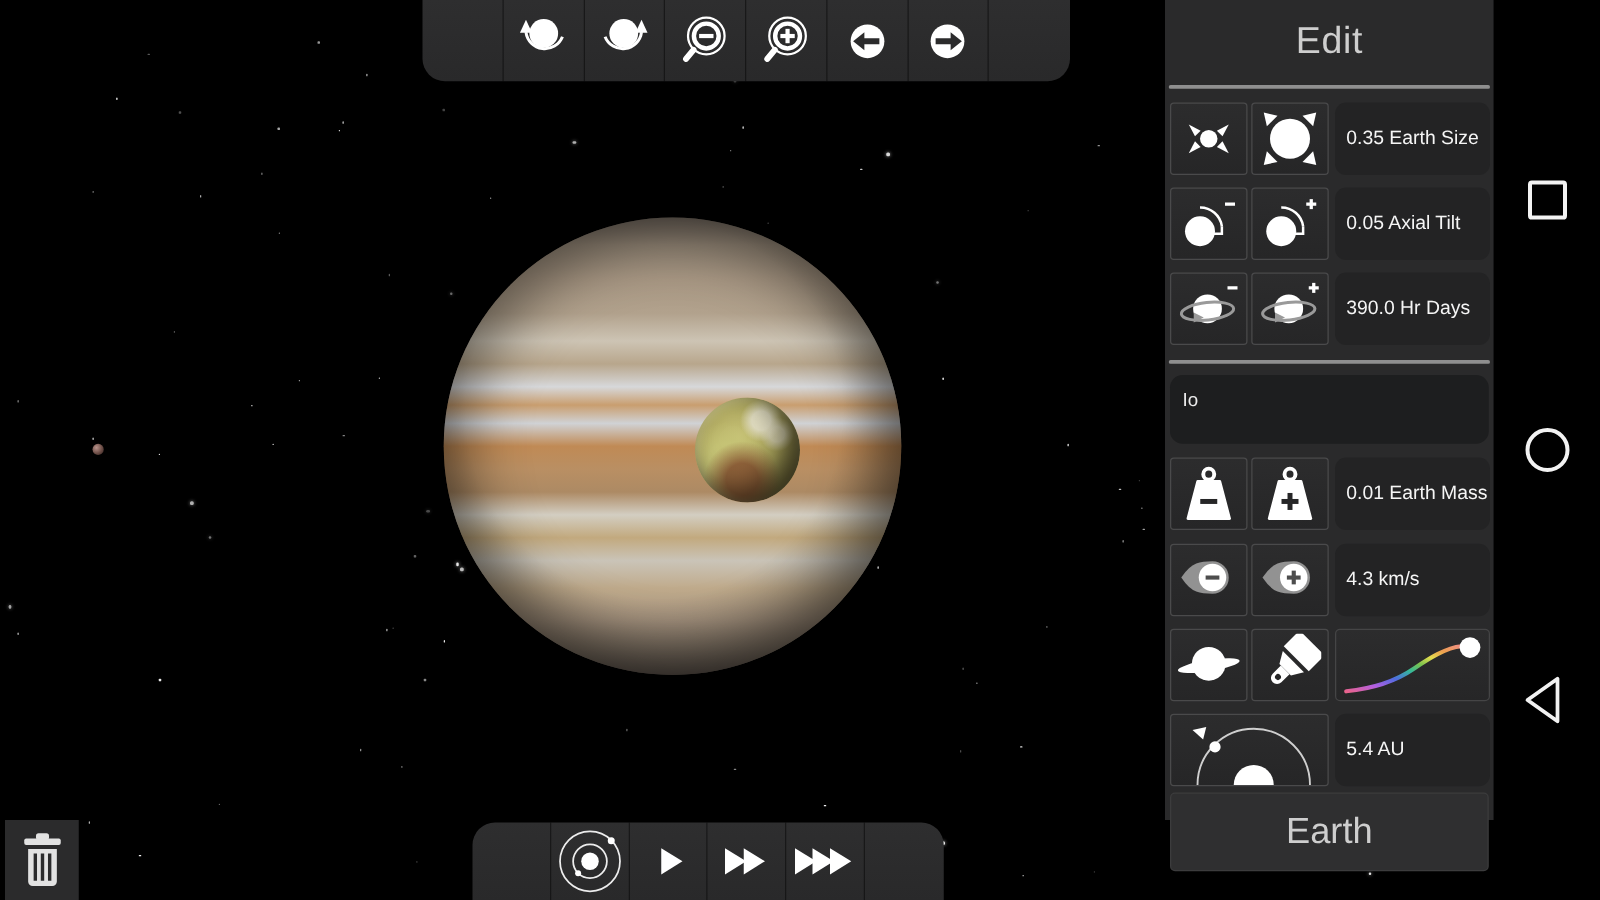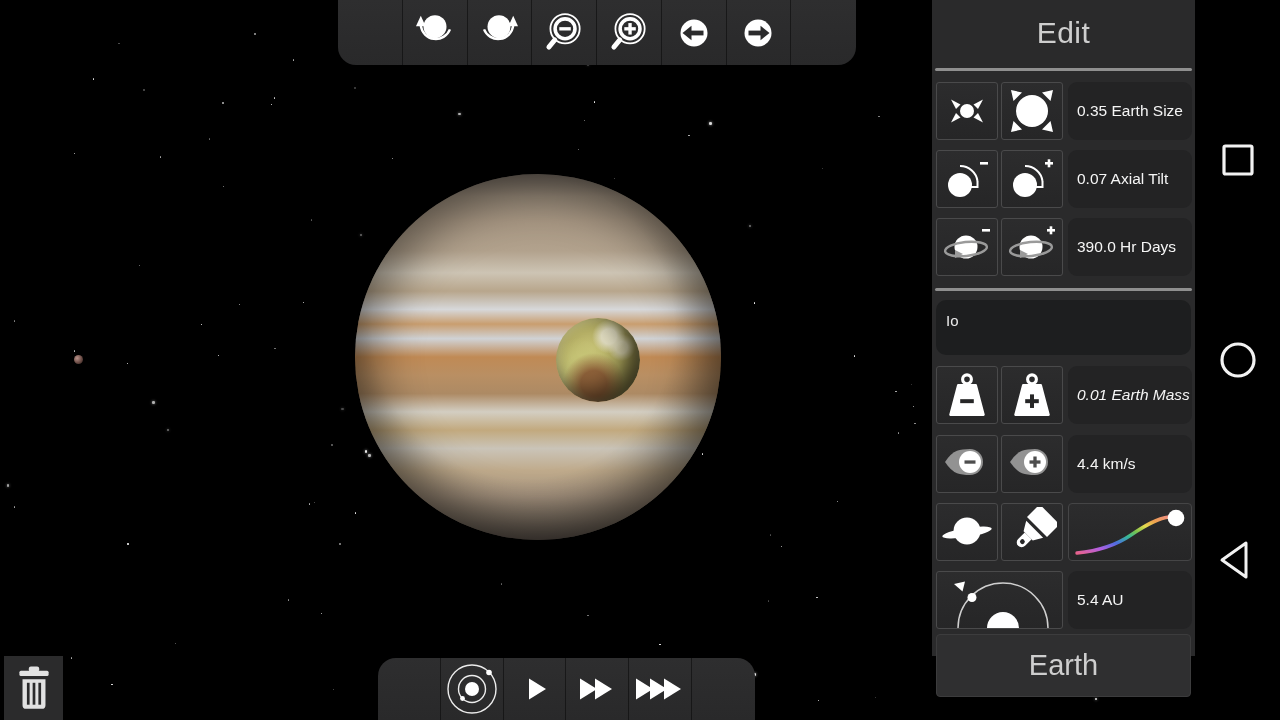--- a/index.html
+++ b/index.html
@@ -50,21 +50,21 @@
   #panel-title { position:absolute; left:0; top:0; width:100%; height:66px; display:flex; align-items:center;
     justify-content:center; color:#cecece; font-size:30px; font-weight:300; letter-spacing:0.5px; }
   .pdivider { position:absolute; left:3px; width:257px; height:3px; background:#8f8f8f; border-radius:2px; }
   #divider-1 { top:68px; } #divider-2 { top:288px; }
   .btn { position:absolute; width:62px; height:58px; background:linear-gradient(#2c2c2d,#262627);
     border:1px solid #4a4a4b; border-radius:3px; display:flex; align-items:center; justify-content:center; cursor:pointer; }
   .btn.b1 { left:4px; } .btn.b2 { left:69px; }
   .vlabel { position:absolute; left:136px; width:124px; height:58px; background:#232324; border-radius:9px;
     display:flex; align-items:center; padding-left:9px; color:#f5f5f5; font-size:15.5px; }
   .r1 { top:82px; } .r2 { top:150px; } .r3 { top:218px; }
-  .r4 { top:366px;font-style:italic; } .r5 { top:435px; } .r6 { top:503px; } .r7 { top:571px; }
+  .r4 { top:366px; } .r5 { top:435px; } .r6 { top:503px; } .r7 { top:571px; }
   #name-input { position:absolute; left:4px; top:300px; width:255px; height:55px; background:#1d1e1f;
     border:none; outline:none; border-radius:10px; color:#ececec; font-size:15px; padding:0 10px 14px 10px;
     font-family:"Liberation Sans", sans-serif; }
   #color-curve-box { position:absolute; left:136px; top:503px; width:124px; height:58px;
     background:linear-gradient(#2c2c2d,#262627); border:1px solid #454546; border-radius:4px; }
   #orbit-button { position:absolute; left:4px; top:571px; width:127px; height:58px; overflow:hidden;
     background:linear-gradient(#2c2c2d,#262627); border:1px solid #4a4a4b; border-radius:3px; cursor:pointer; }
   #return-button { position:absolute; left:4px; top:634px; width:255px; height:63px; background:#2f2f30;
     border:1px solid #3c3c3d; border-radius:4px; display:flex; align-items:center; justify-content:center;
     color:#cecece; font-size:29px; font-weight:300; cursor:pointer; }
@@ -347,21 +347,21 @@
     </div>
     <div class="btn b2 r2">
       <svg width="46" height="44" viewBox="0 0 46 44">
         <circle cx="16" cy="28" r="12" fill="#fff"></circle>
         <path d="M16 9 A17.5 17.5 0 0 1 33.5 24" fill="none" stroke="#fff" stroke-width="2"></path>
         <polyline points="33.5,24 33.5,30 26.5,30" fill="none" stroke="#fff" stroke-width="2"></polyline>
         <rect x="36" y="5" width="8" height="2.6" fill="#fff"></rect>
         <rect x="38.7" y="2.3" width="2.6" height="8" fill="#fff"></rect>
       </svg>
     </div>
-    <div class="vlabel r2">0.07 Axial Tilt</div>
+    <div class="vlabel r2">0.05 Axial Tilt</div>
 
     <div class="btn b1 r3">
       <svg width="50" height="44" viewBox="0 0 50 44">
         <circle cx="24" cy="22" r="11.5" fill="#fff"></circle>
         <ellipse cx="24" cy="24" rx="21" ry="7" fill="none" stroke="#9a9a9a" stroke-width="2.4" transform="rotate(-6 24 24)"></ellipse>
         <polygon points="13,25 13,33 21,29" fill="#9a9a9a"></polygon>
         <rect x="40" y="4" width="8" height="2.6" fill="#fff"></rect>
       </svg>
     </div>
     <div class="btn b2 r3">
@@ -404,21 +404,21 @@
       </svg>
     </div>
     <div class="btn b2 r5">
       <svg width="50" height="44" viewBox="0 0 50 44">
         <path d="M3 20 Q9 11 15 8.8 Q20 7 28 7 A13 13 0 0 1 28 33 Q20 33 15 31.2 Q9 29 3 20 Z" fill="#929292"></path>
         <circle cx="28" cy="20" r="11" fill="#fff"></circle>
         <rect x="22.5" y="18.4" width="11" height="3.3" fill="#4d4d4d"></rect>
         <rect x="26.35" y="14.5" width="3.3" height="11" fill="#4d4d4d"></rect>
       </svg>
     </div>
-    <div class="vlabel r5">4.4 km/s</div>
+    <div class="vlabel r5">4.3 km/s</div>
 
     <div class="btn b1 r6">
       <svg width="52" height="44" viewBox="0 0 52 44">
         <ellipse cx="26" cy="22.5" rx="25" ry="4.5" fill="#fff" transform="rotate(-9 26 22.5)"></ellipse>
         <circle cx="26" cy="21" r="13.5" fill="#fff"></circle>
       </svg>
     </div>
     <div class="btn b2 r6">
       <svg width="50" height="50" viewBox="0 0 46 46">
         <g transform="rotate(45 23 23)">

